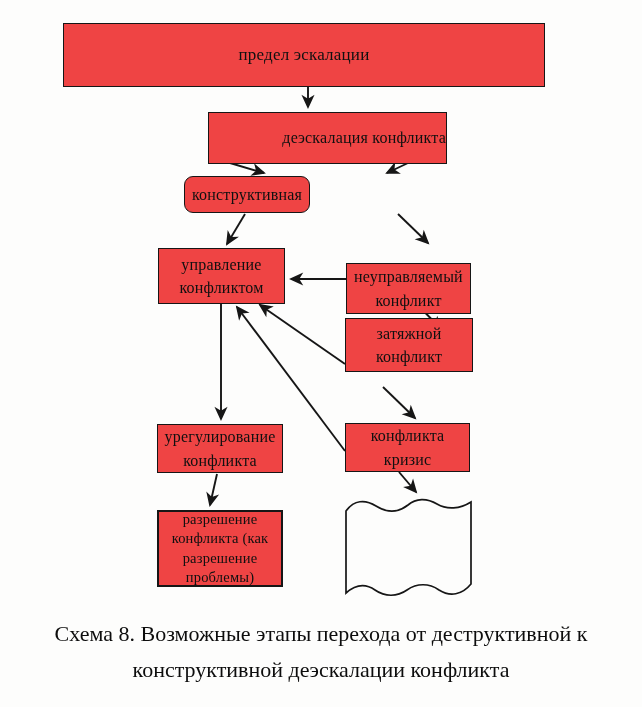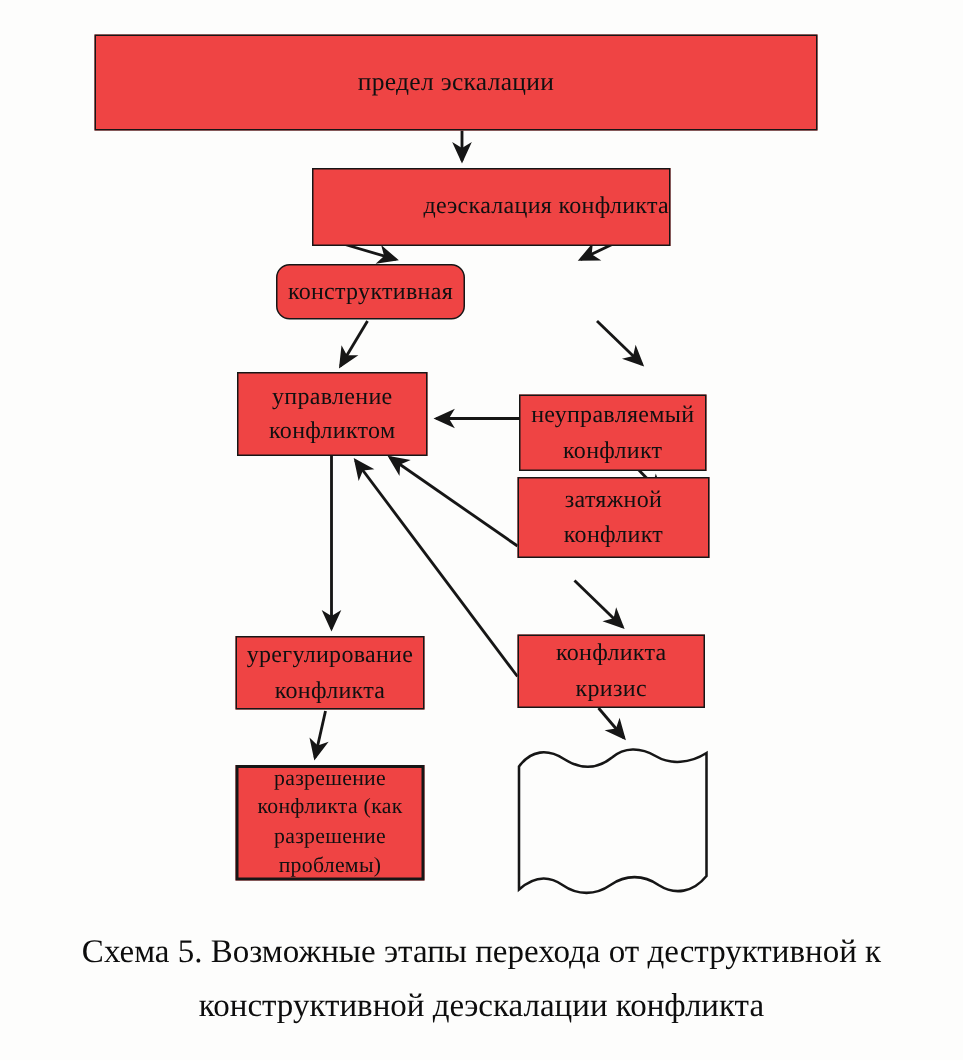--- a/index.html
+++ b/index.html
@@ -144,16 +144,16 @@
   </div>
 
   <div class="node bold-border" style="left:157px; top:510px; width:126px; height:77px;">
     <span>разрешение
 конфликта (как
 разрешение
 проблемы)</span>
   </div>
 
 
-  <div class="caption">Схема 5. Возможные этапы перехода от деструктивной к
+  <div class="caption">Схема 8. Возможные этапы перехода от деструктивной к
 конструктивной деэскалации конфликта</div>
 
 </div>
 
 </body></html>

